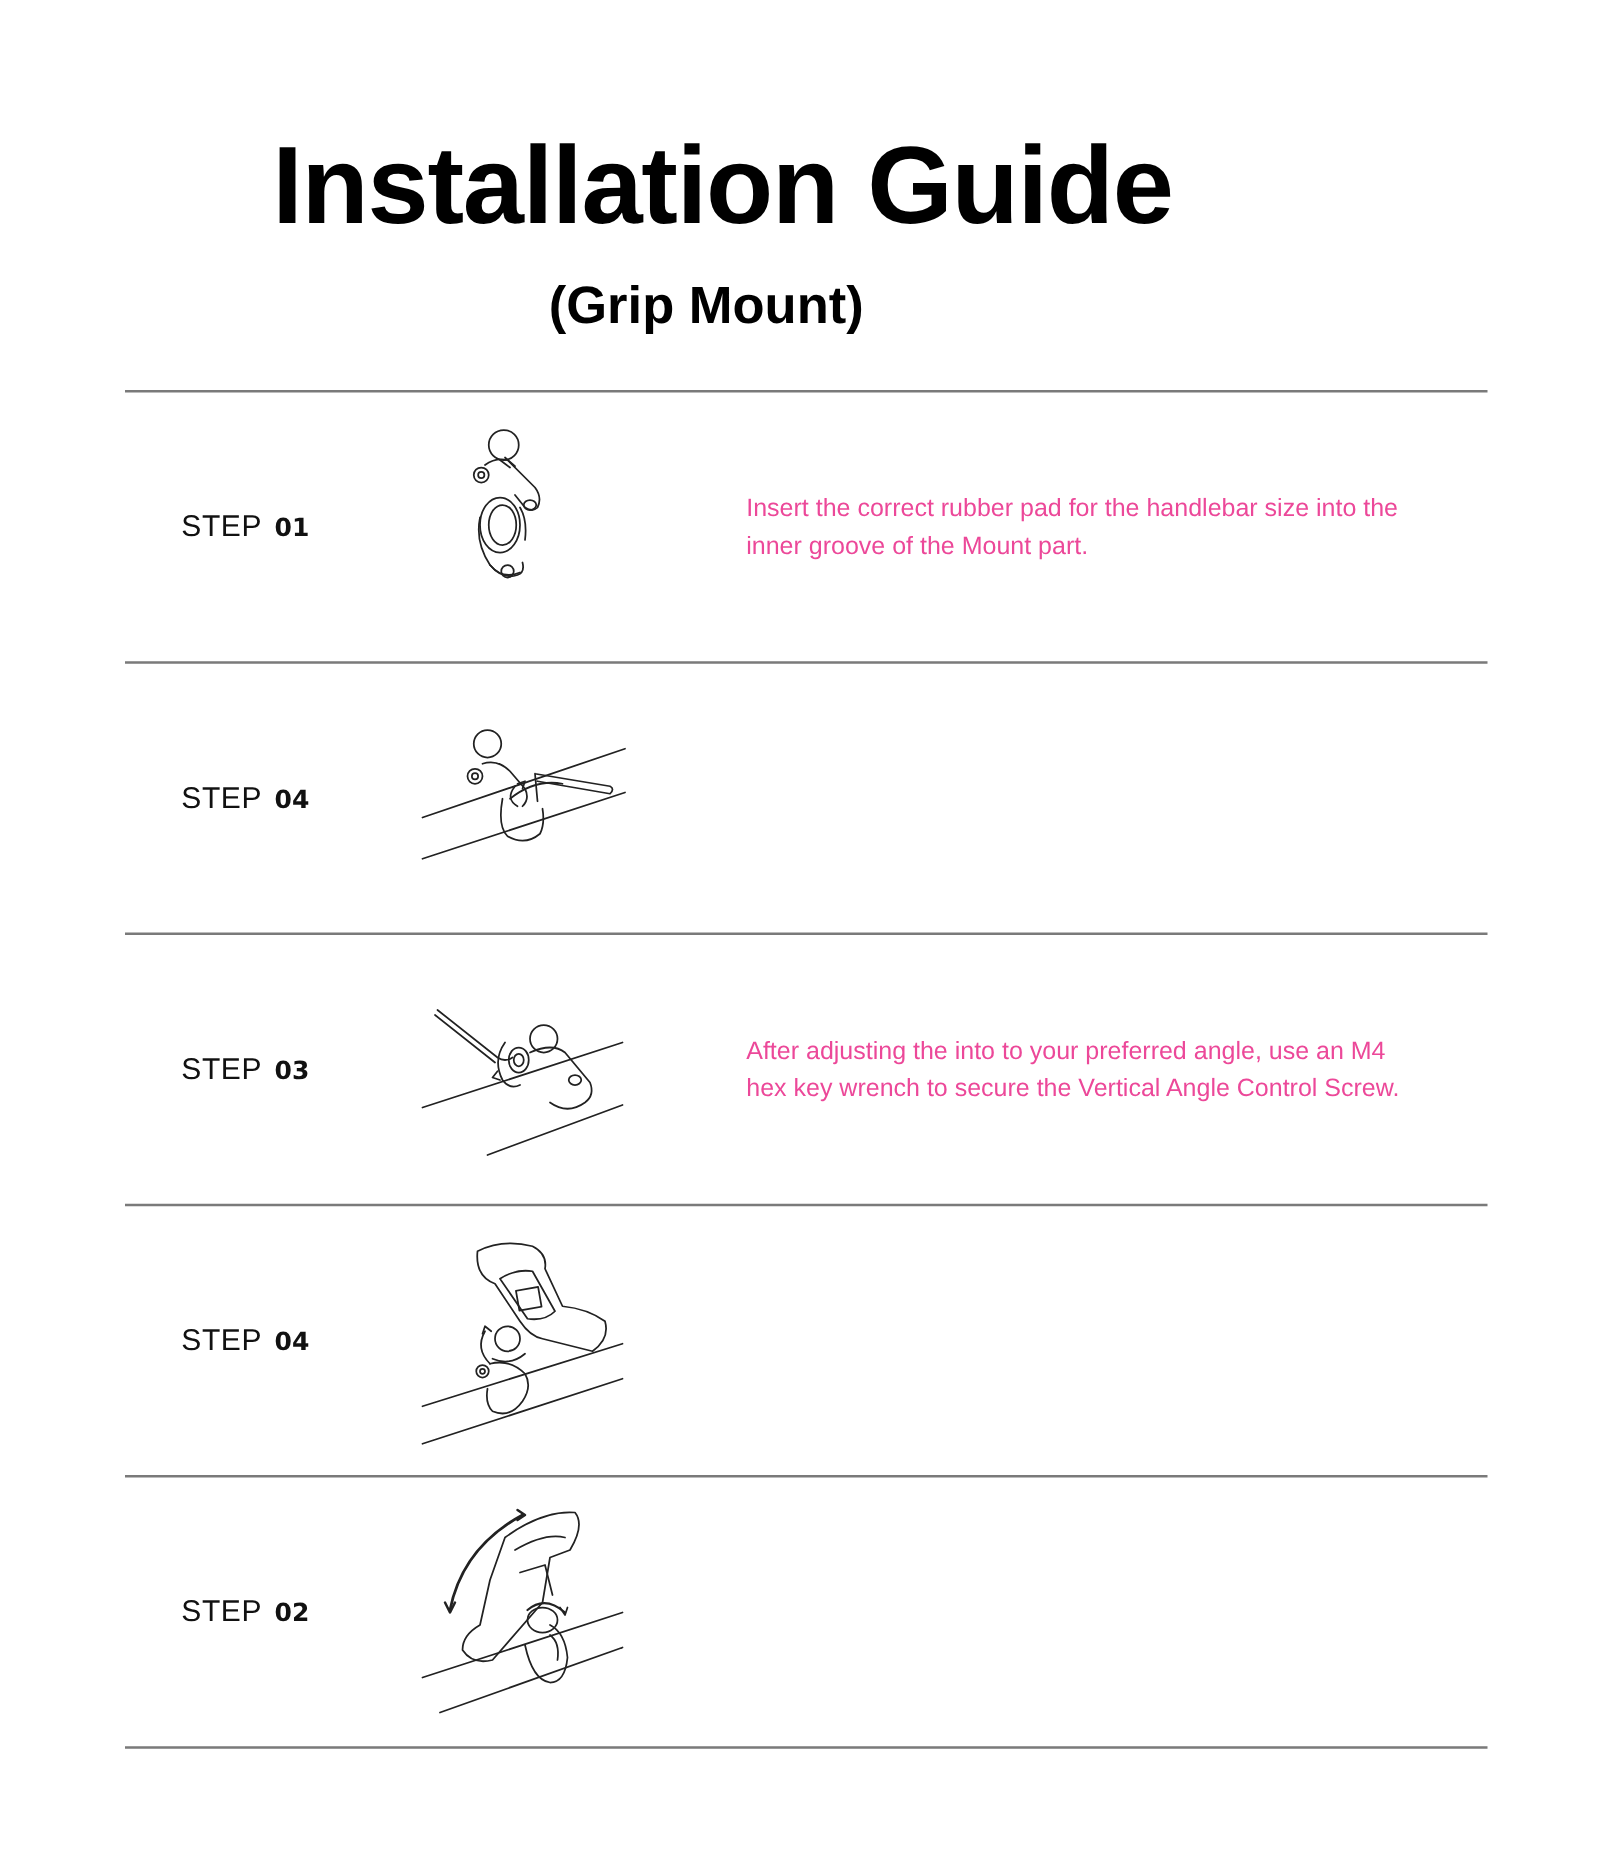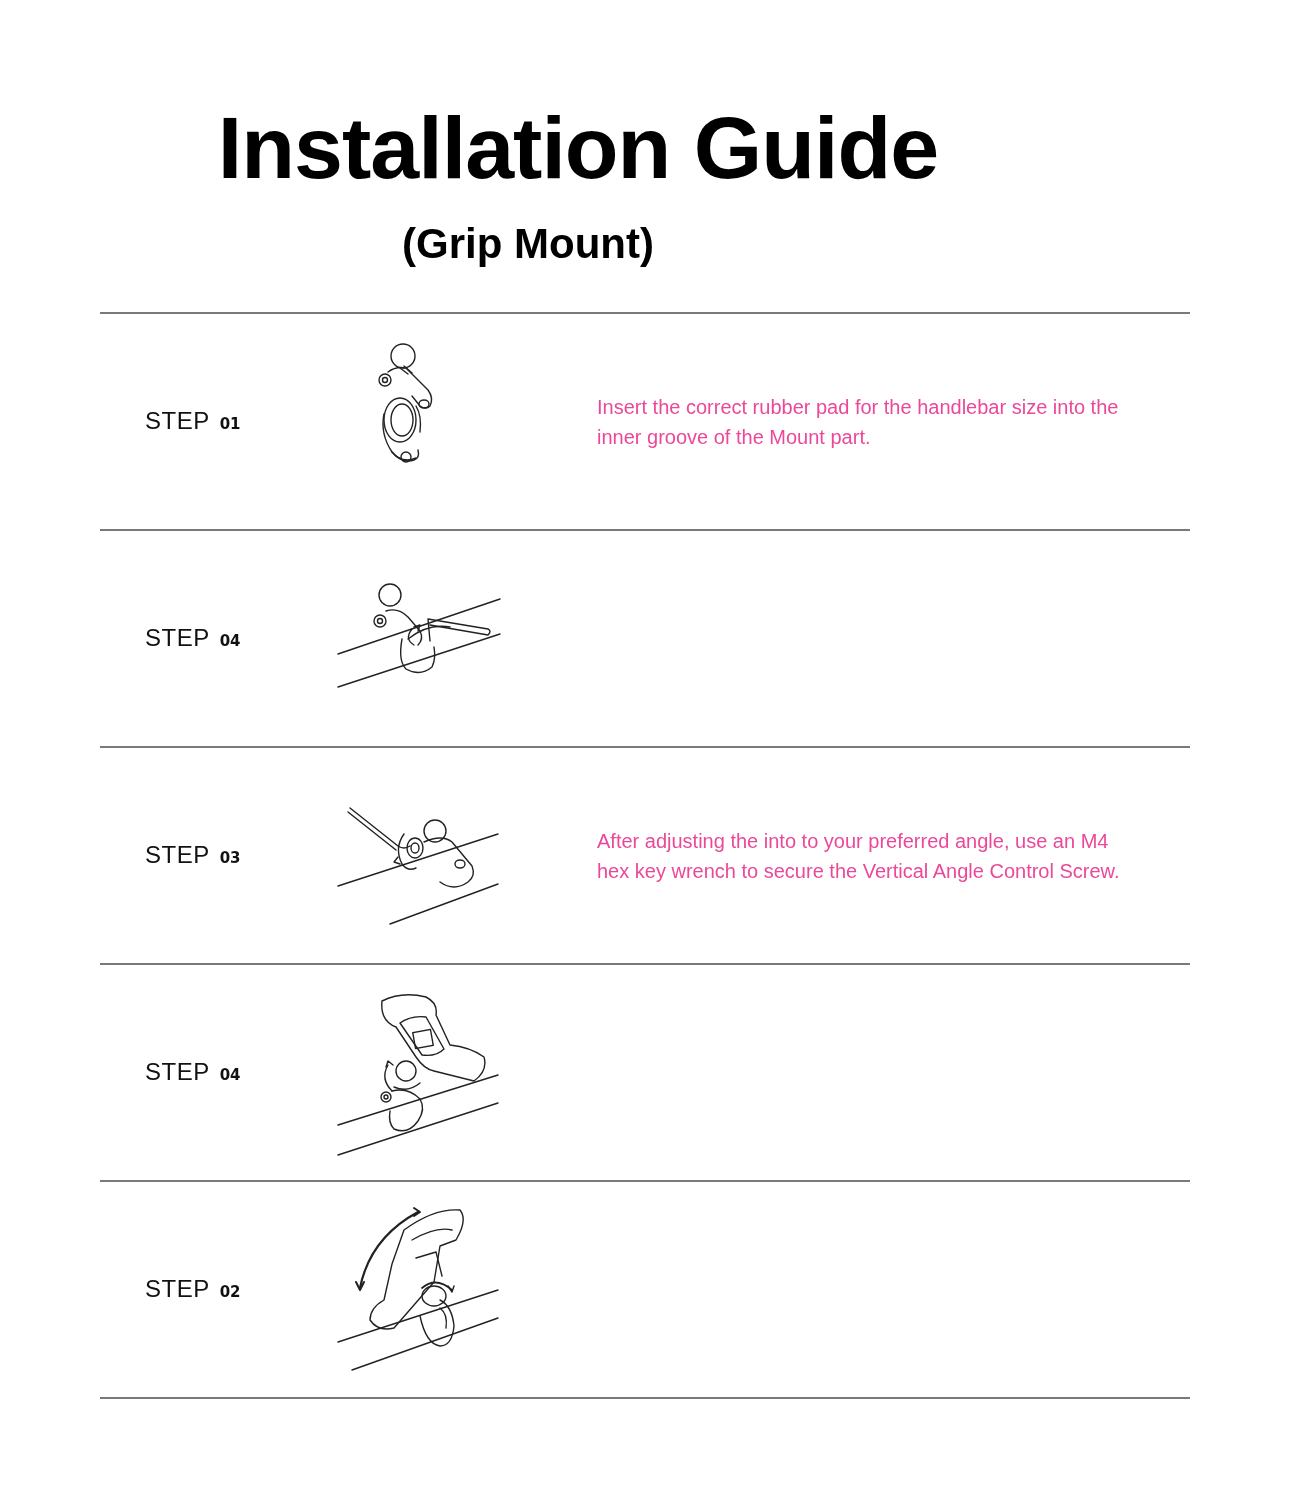--- a/index.html
+++ b/index.html
@@ -36,20 +36,21 @@
     }
     .subtitle {
       position: absolute;
       left: 0;
       width: 1056px;
       top: 218px;
       font-size: 42px;
       line-height: 52px;
       font-weight: 700;
       color: #000;
+      padding-left: 37px;
     }
     .steps {
       position: absolute;
       left: 100px;
       top: 312px;
       width: 1090px;
     }
     .divider {
       width: 1090px;
       height: 2px;
@@ -71,21 +72,21 @@
       white-space: nowrap;
     }
     .step-word {
       font-weight: 400;
       letter-spacing: 0.5px;
     }
     .step-num {
       font-weight: 900;
       margin-left: 10px;
       font-family: "DejaVu Sans", sans-serif;
-      font-size: 15px;
+      font-size: 20px;
     }
     .step-illustration {
       position: absolute;
       left: 230px;
       top: 50%;
       transform: translateY(-50%);
       width: 180px;
       height: 180px;
     }
     .step-illustration svg {

